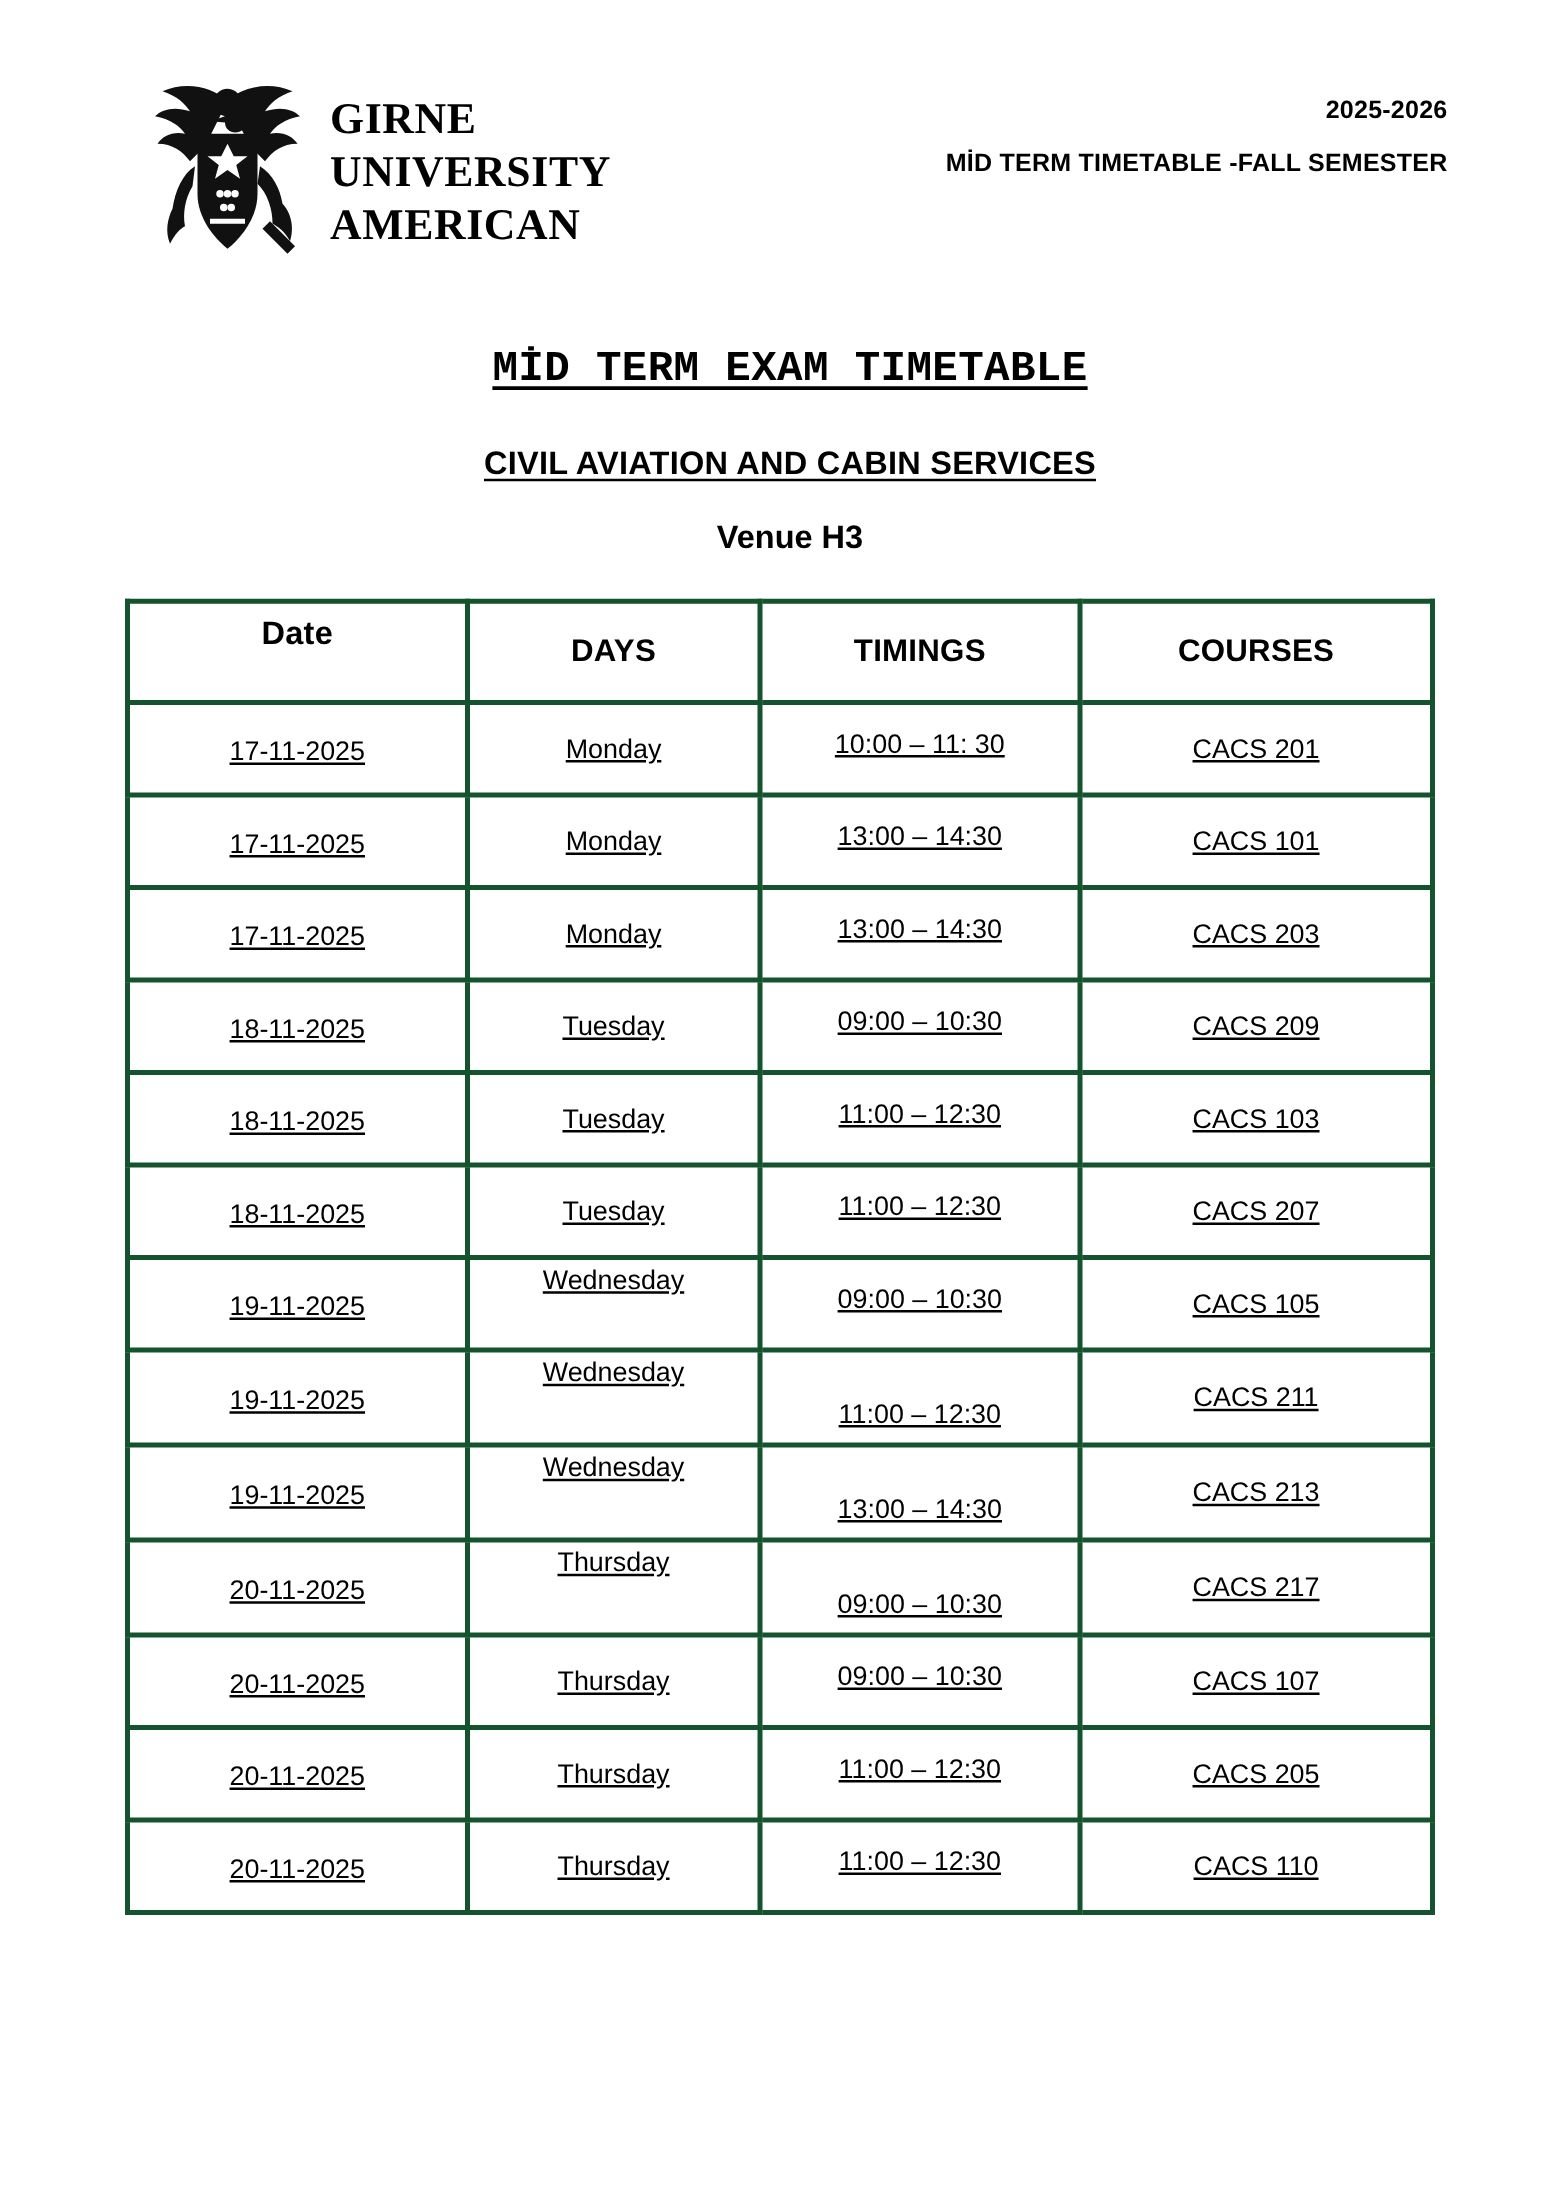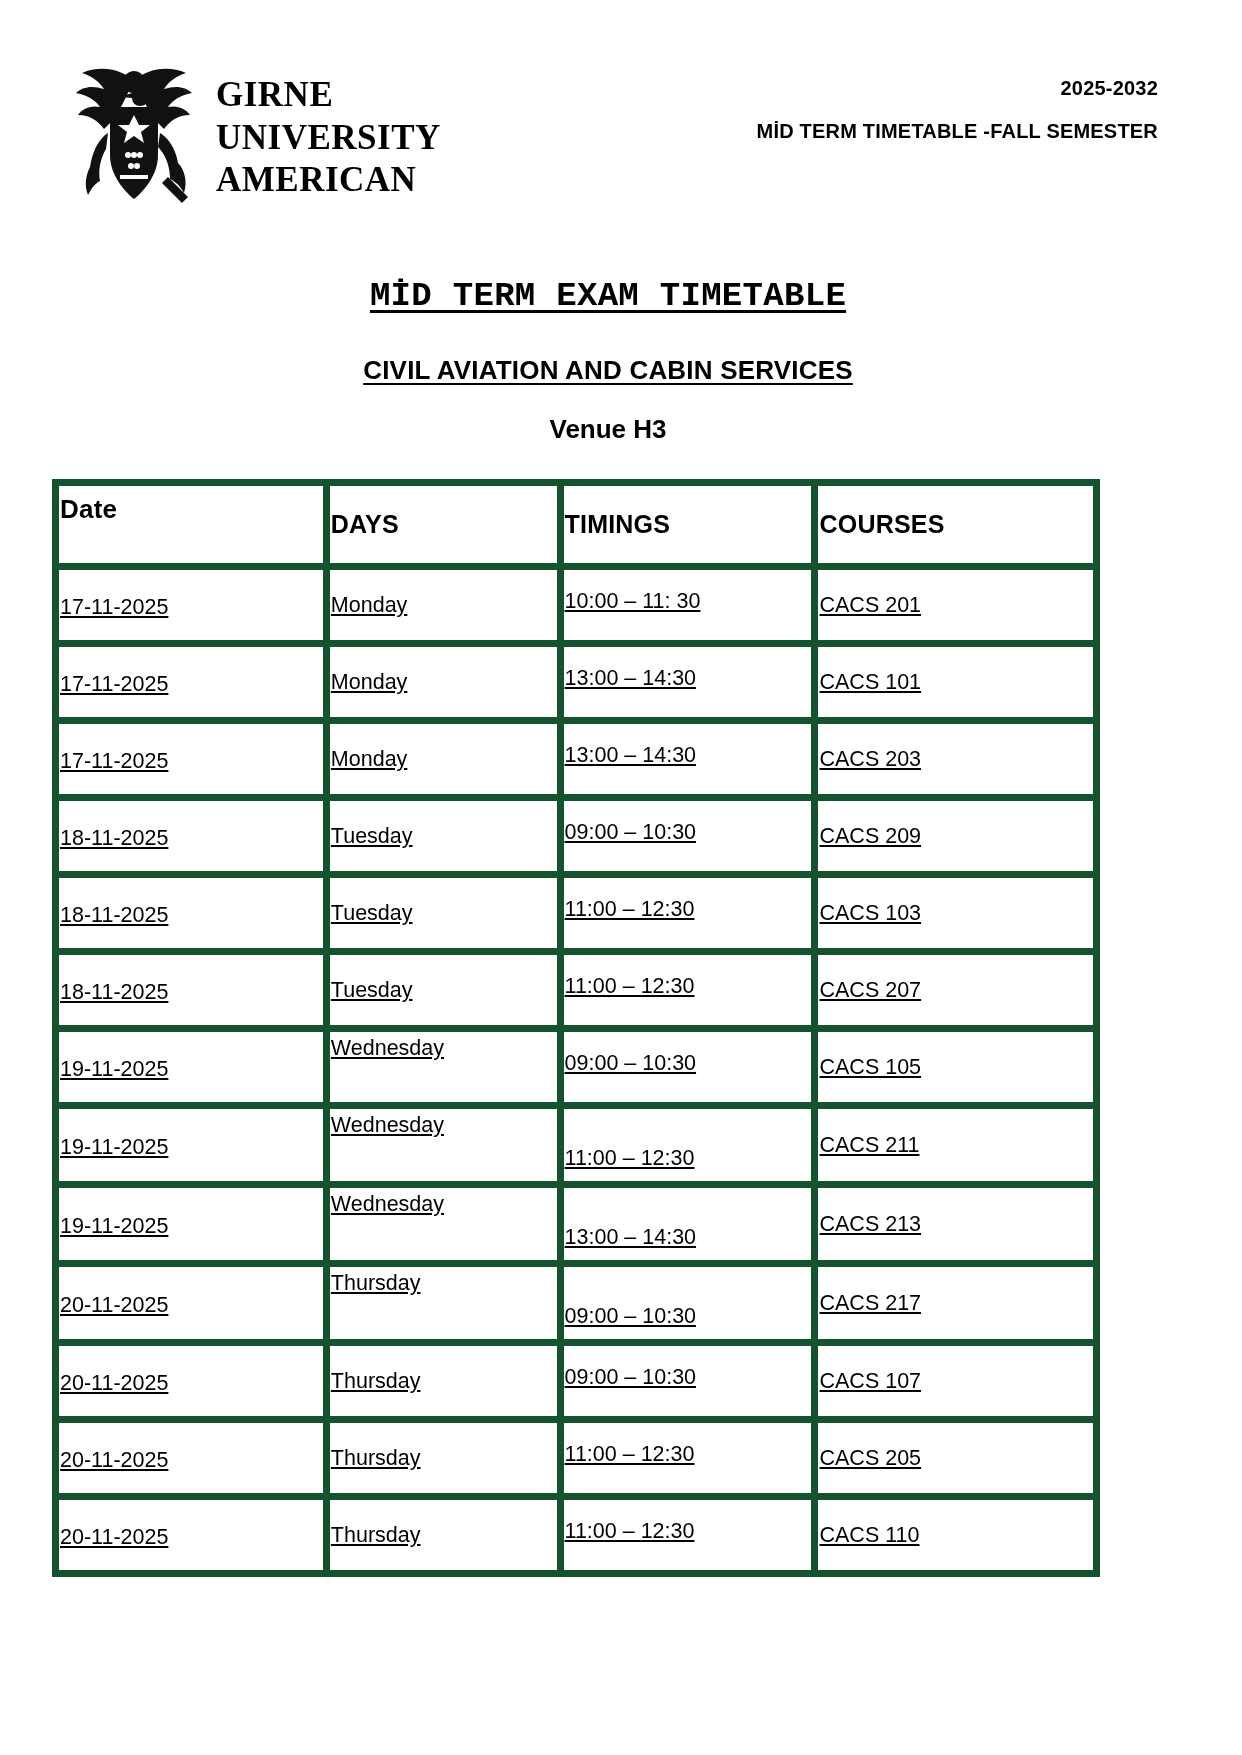--- a/index.html
+++ b/index.html
@@ -12,21 +12,21 @@
     height: 1755px;
     font-family: "Liberation Sans", sans-serif;
     color: #000000;
     position: relative;
     overflow: hidden;
   }
   .page {
     width: 1242px;
     height: 1755px;
     box-sizing: border-box;
-    padding: 55px 78px 0 52px;
+    padding: 55px 78px 0 100px;
     position: relative;
   }
 
   
   .header {
     display: flex;
     align-items: flex-start;
     justify-content: space-between;
     height: 170px;
   }
@@ -98,22 +98,22 @@
 
   
   table.timetable {
     margin-top: 34px;
     width: 1048px;
     border-collapse: collapse;
     table-layout: fixed;
   }
   table.timetable th,
   table.timetable td {
-    border: 7px solid #14532d;
-    text-align: left;
+    border: 4px solid #14532d;
+    text-align: center;
     vertical-align: middle;
   }
   table.timetable th {
     height: 68px;
     font-size: 25px;
     font-weight: bold;
     letter-spacing: 0.2px;
   }
   table.timetable th.date-head {
     font-size: 26px;
@@ -177,21 +177,21 @@
         </svg>
       </span>
       <div class="brand-name">
         <div>GIRNE</div>
         <div>UNIVERSITY</div>
         <div>AMERICAN</div>
       </div>
     </div>
 
     <div class="header-right">
-      <div class="hr-line2">2025-2032</div>
+      <div class="hr-line2">2025-2026</div>
       <div class="hr-line3">MİD TERM TIMETABLE -FALL SEMESTER</div>
     </div>
   </div>
 
   <div class="title-block">
     <div><span class="main-title">MİD TERM EXAM TIMETABLE</span></div>
     <div class="sub-title">CIVIL AVIATION AND CABIN SERVICES</div>
     <div class="venue">Venue H3</div>
   </div>
 

